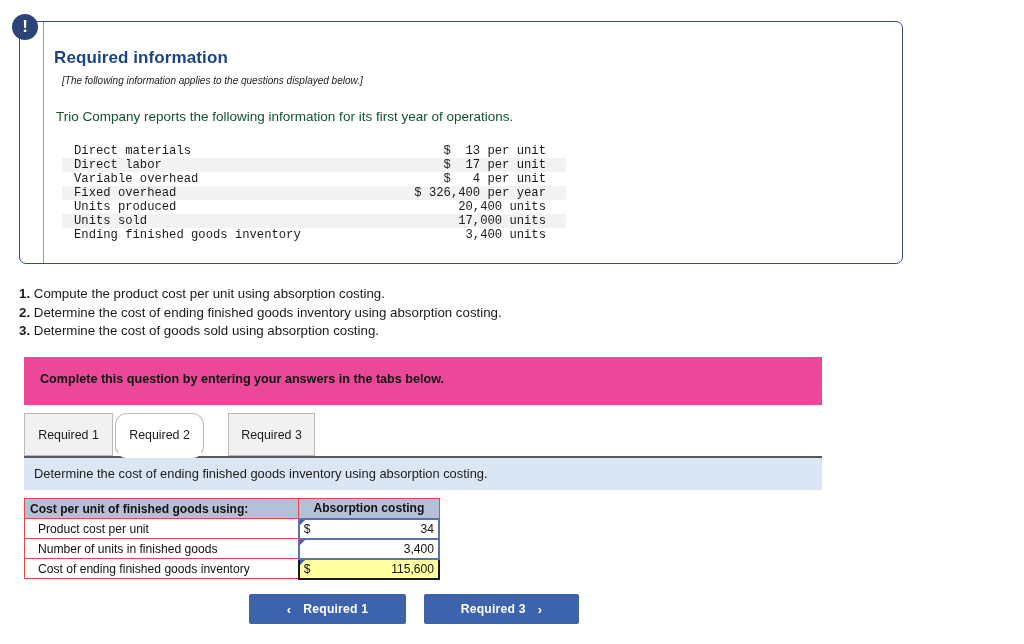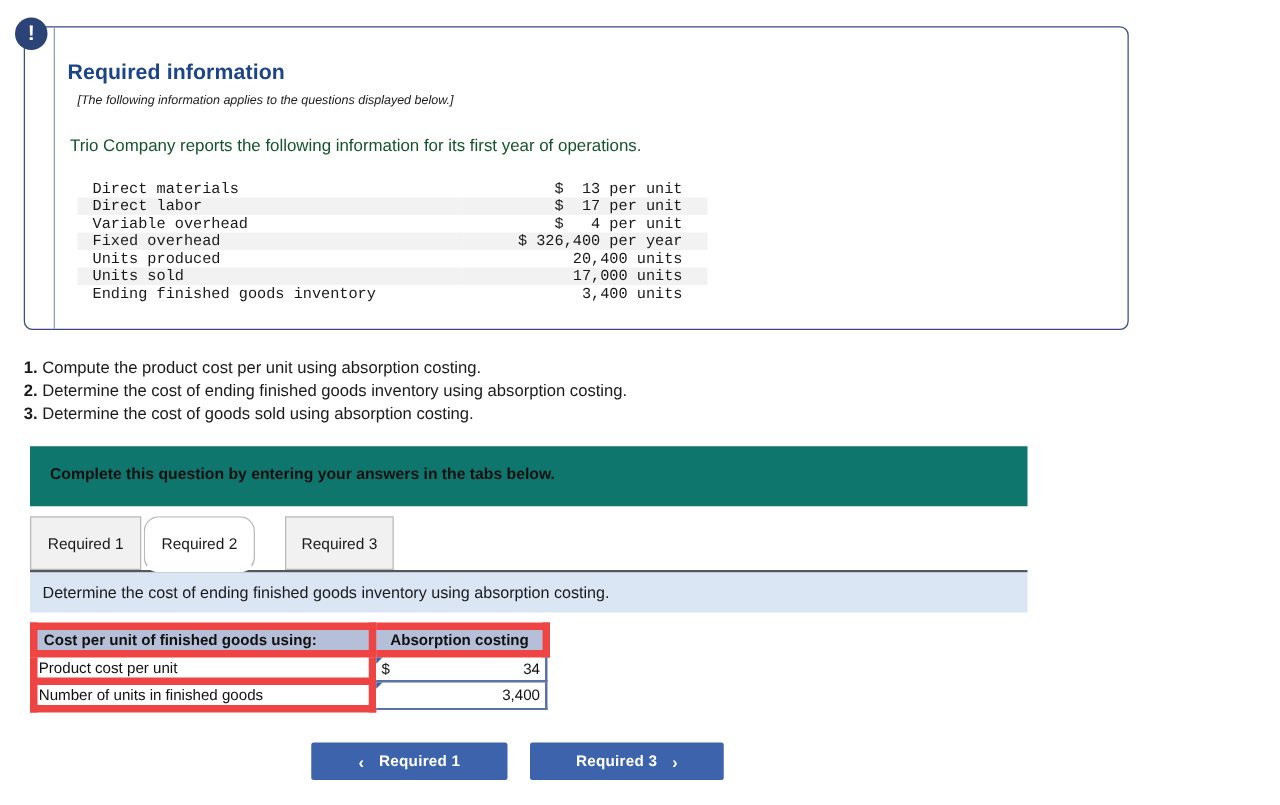--- a/index.html
+++ b/index.html
@@ -110,21 +110,21 @@
   }
   .q-list .qnum { font-weight: bold; }
 
   
   .gray-bar {
     position: absolute;
     left: 24px;
     top: 357px;
     width: 798px;
     height: 48px;
-    background: #0f766e;
+    background: #ec4899;
     box-sizing: border-box;
   }
   .gray-bar-text {
     position: absolute;
     left: 16px;
     top: 15px;
     font-size: 12.6px;
     font-weight: bold;
     color: #111111;
   }
@@ -191,42 +191,42 @@
   .ans-table {
     position: absolute;
     left: 24px;
     top: 498px;
     width: 416px;
     border-collapse: collapse;
     font-size: 12.1px;
     table-layout: fixed;
   }
   .ans-table th, .ans-table td {
-    border: 6px solid #ef4444;
+    border: 1px solid #ef4444;
     height: 20px;
     box-sizing: border-box;
   }
   .ans-table th.h-left {
     background: #b6bfd8;
     font-weight: bold;
     text-align: left;
     padding-left: 5px;
     color: #111111;
     width: 262px;
   }
   .ans-table th.h-right {
     background: #b6bfd8;
     font-weight: bold;
     text-align: center;
     color: #111111;
     width: 134px;
   }
   .ans-table td.rlbl {
     text-align: left;
-    padding-left: 1px;
+    padding-left: 13px;
     background: #ffffff;
     color: #111111;
   }
   .ans-table td.cell-input {
     padding: 0;
     border: 2px solid #5a72a8;
     background: #ffffff;
     position: relative;
   }
   .ans-table td.cell-final {
@@ -366,20 +366,30 @@
       <tr>
         <td class="rlbl">Number of units in finished goods</td>
         <td class="cell-input">
           <span class="marker"></span>
           <div class="cell-in">
             <span class="cur"></span>
             <span class="num">3,400</span>
           </div>
         </td>
       </tr>
+      <tr>
+        <td class="rlbl">Cost of ending finished goods inventory</td>
+        <td class="cell-final">
+          <span class="marker"></span>
+          <div class="cell-in">
+            <span class="cur">$</span>
+            <span class="num">115,600</span>
+          </div>
+        </td>
+      </tr>
     </tbody>
 </table>
 
 <button class="nav-btn btn-prev">
   <span class="chev">‹</span>
   <span>Required 1</span>
 </button>
 <button class="nav-btn btn-next">
   <span>Required 3</span>
   <span class="chev">›</span>

